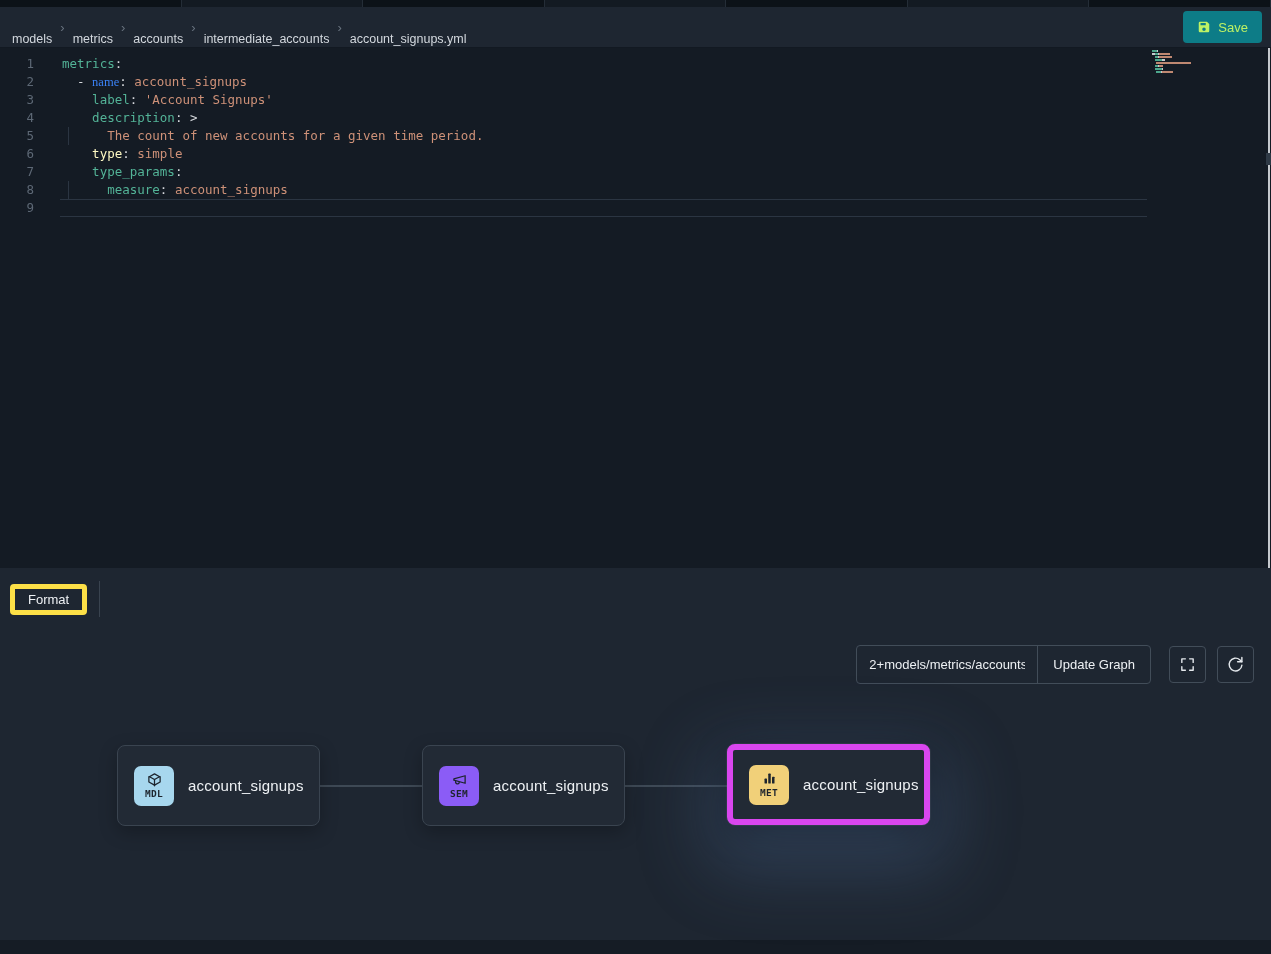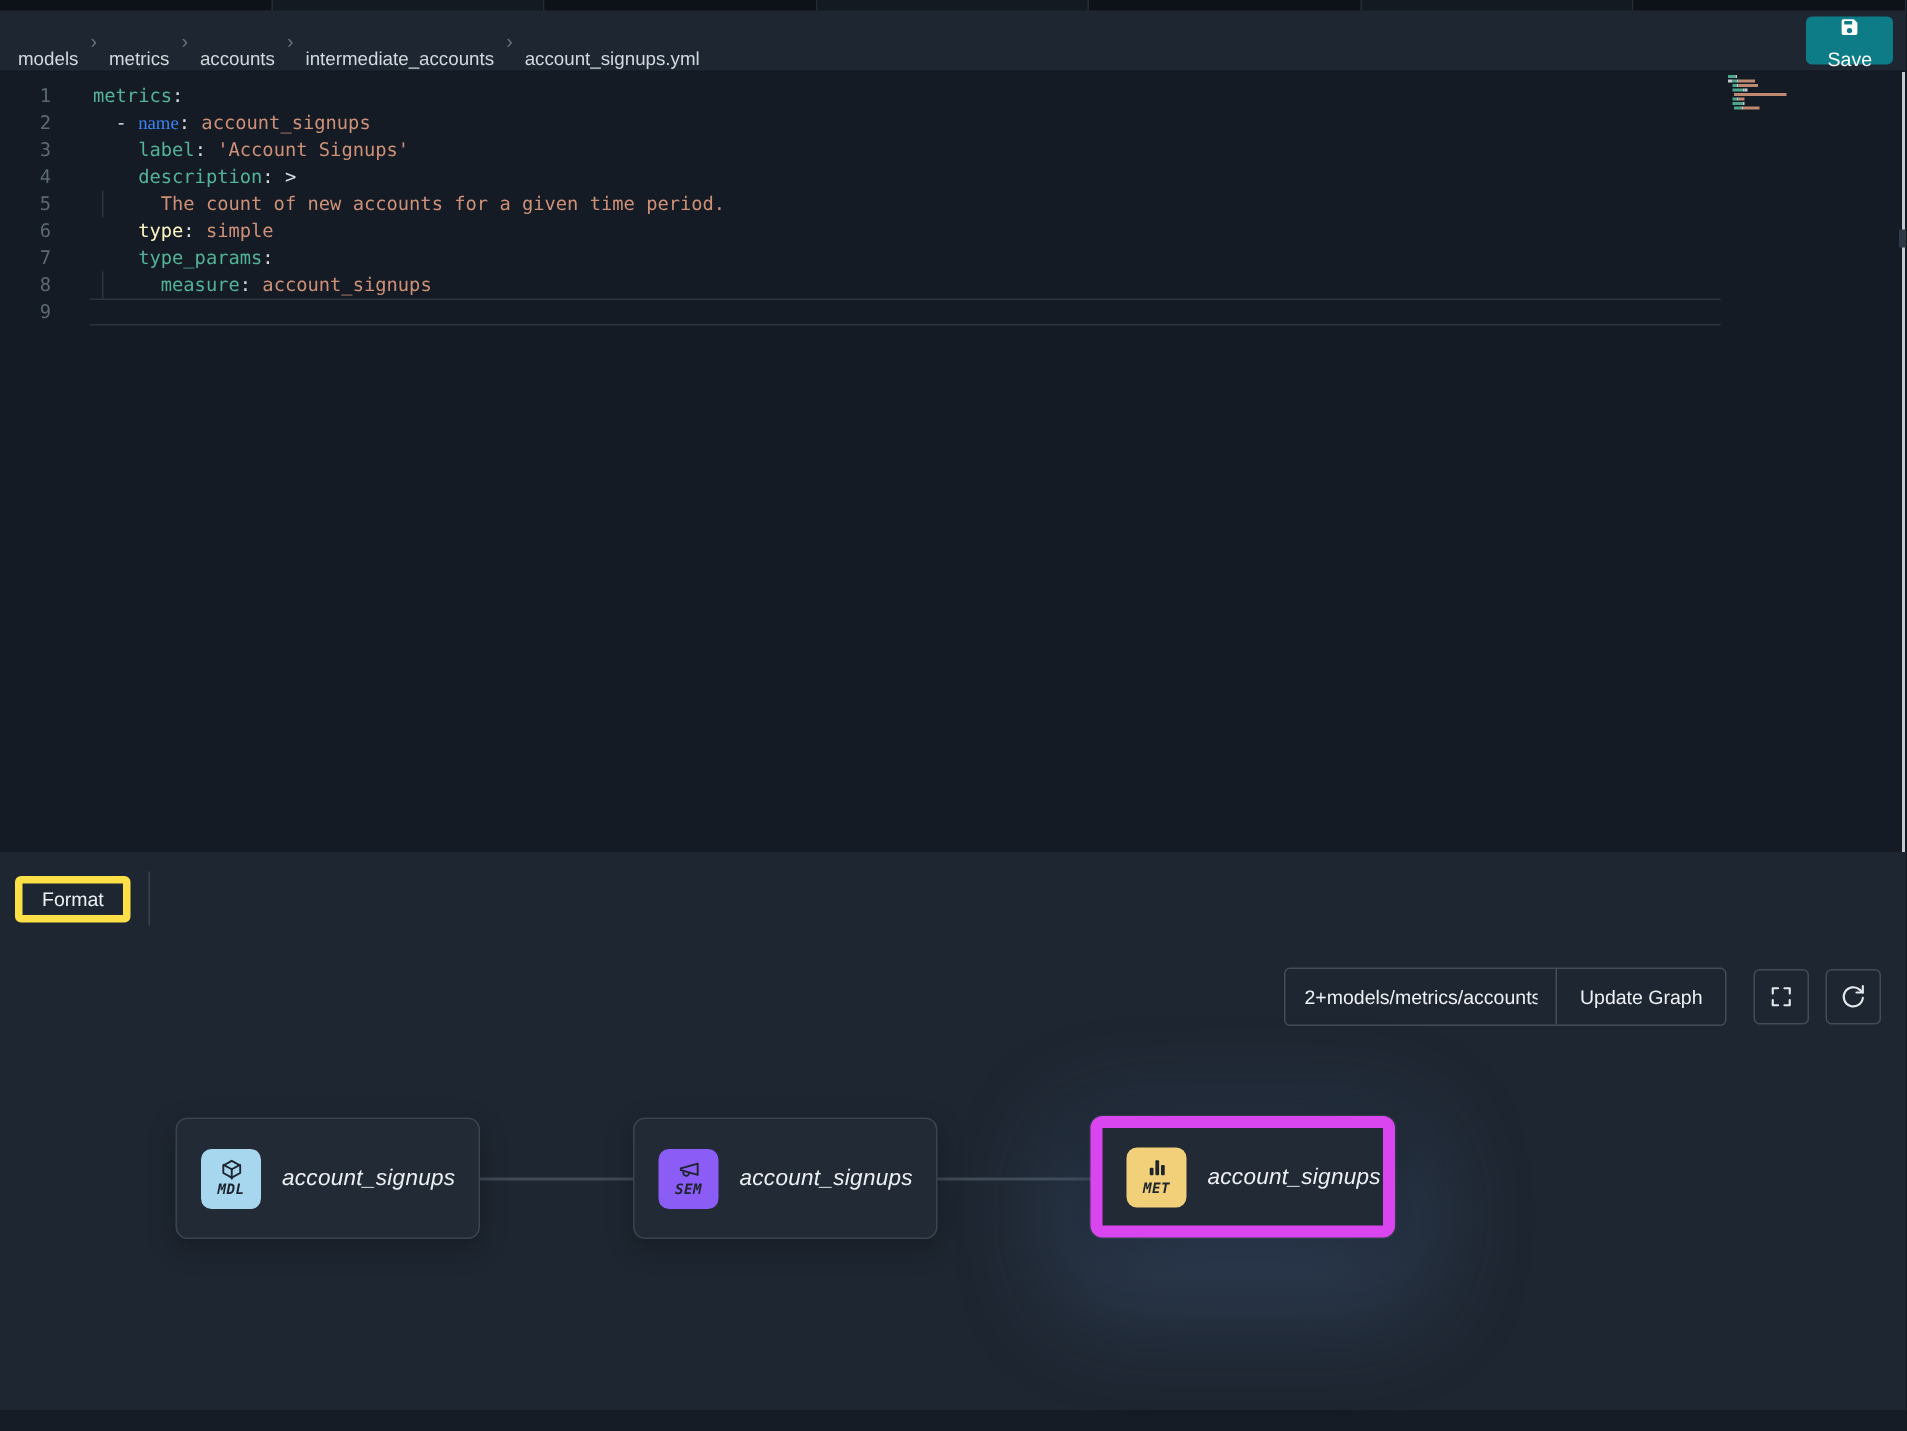--- a/index.html
+++ b/index.html
@@ -10,21 +10,21 @@
   
   .top-tabs { height:7px; display:flex; background:#0a0f15; }
   .top-tab { flex:1; background:#0c1218; border-right:1px solid #242d37; }
   .top-tab.alt { background:#131a22; }
 
   
   .crumb-bar { height:41px; display:flex; align-items:center; padding:0 9px 0 12px; background:#1e2631; border-bottom:1px solid #121922; }
   .crumbs { display:flex; align-items:center; gap:8px; font-size:12.5px; color:#d3d8de; }
   .crumb { cursor:default;margin-top:24px; }
   .crumb-sep { color:#69737f; font-size:13px; }
-  .save-btn { margin-left:auto; height:32px; padding:0 14px; background:#0d7c87; border:none; border-radius:4px; color:#ffffff; font-size:13px; display:flex; align-items:center; gap:7px; font-family:inherit; cursor:pointer;flex-direction:column; }
+  .save-btn { margin-left:auto; height:32px; padding:0 14px; background:#0d7c87; border:none; border-radius:4px; color:#bef264; font-size:13px; display:flex; align-items:center; gap:7px; font-family:inherit; cursor:pointer; }
   .save-btn svg { width:14px; height:14px; }
 
   
   .editor { height:520px; background:#141b24; position:relative; font-family:"DejaVu Sans Mono", monospace; font-size:12.5px; padding-top:7px; }
   .line { height:18px; line-height:18px; position:relative; white-space:pre; }
   .ln { position:absolute; left:0; width:34px; text-align:right; color:#5d6875; }
   .code { position:absolute; left:62px; }
   .line.guided::before { content:""; position:absolute; left:68px; top:0; bottom:0; width:1px; background:#2b3542; }
   .line.current::after { content:""; position:absolute; left:60px; right:124px; top:0; bottom:0; border-top:1px solid #2b3542; border-bottom:1px solid #2b3542; }
 
@@ -51,25 +51,25 @@
   .selector-input { width:180px; padding:0 12px; background:transparent; border:none; outline:none; color:#eef1f4; font-size:13px; font-family:inherit; }
   .update-btn { border:none; border-left:1px solid #424d59; padding:0 15px; background:transparent; color:#eef1f4; font-size:13px; font-family:inherit; cursor:pointer; }
   .icon-btn { width:37px; height:37px; border:1px solid #424d59; border-radius:4px; background:transparent; color:#e4e8ec; display:flex; align-items:center; justify-content:center; cursor:pointer; }
   .icon-btn svg { width:17px; height:17px; }
   .icon-btn.fullscreen { margin-right:11px; }
 
   .edge { position:absolute; height:2px; background:#3e4955; top:155px; }
   .edge-1 { left:320px; width:102px; }
   .edge-2 { left:625px; width:102px; }
 
-  .node { position:absolute; width:203px; height:81px; background:#222a35; border:1px solid #3a4450; border-radius:8px; display:flex; align-items:center; padding-left:16px; gap:14px; box-shadow:0 6px 18px rgba(0,0,0,.25); cursor:pointer;font-style:italic; }
+  .node { position:absolute; width:203px; height:81px; background:#222a35; border:1px solid #3a4450; border-radius:8px; display:flex; align-items:center; padding-left:16px; gap:14px; box-shadow:0 6px 18px rgba(0,0,0,.25); cursor:pointer; }
   .node-0 { left:117px; top:115px; }
   .node-1 { left:422px; top:115px; }
   .node-2 { left:727px; top:114px; }
-  .node.selected { border:8px solid #d946ef; box-shadow:0 0 0 1px rgba(255,255,255,.06), 0 26px 70px 20px rgba(88,126,176,.28), 0 8px 30px rgba(0,0,0,.45); }
+  .node.selected { border:6px solid #d946ef; box-shadow:0 0 0 1px rgba(255,255,255,.06), 0 26px 70px 20px rgba(88,126,176,.28), 0 8px 30px rgba(0,0,0,.45); }
   .badge { width:40px; height:40px; border-radius:7px; display:flex; flex-direction:column; align-items:center; justify-content:center; gap:1px; color:#1d242d; }
   .badge svg { width:15px; height:15px; }
   .badge-label { font-family:"DejaVu Sans Mono", monospace; font-size:9.5px; font-weight:bold; letter-spacing:.3px; }
   .node-label { font-size:15px; color:#eef1f4; font-weight:500; letter-spacing:.2px; }
 
   .footer-strip { height:14px; background:#151c25; }
 </style>
 </head>
 <body>
 

